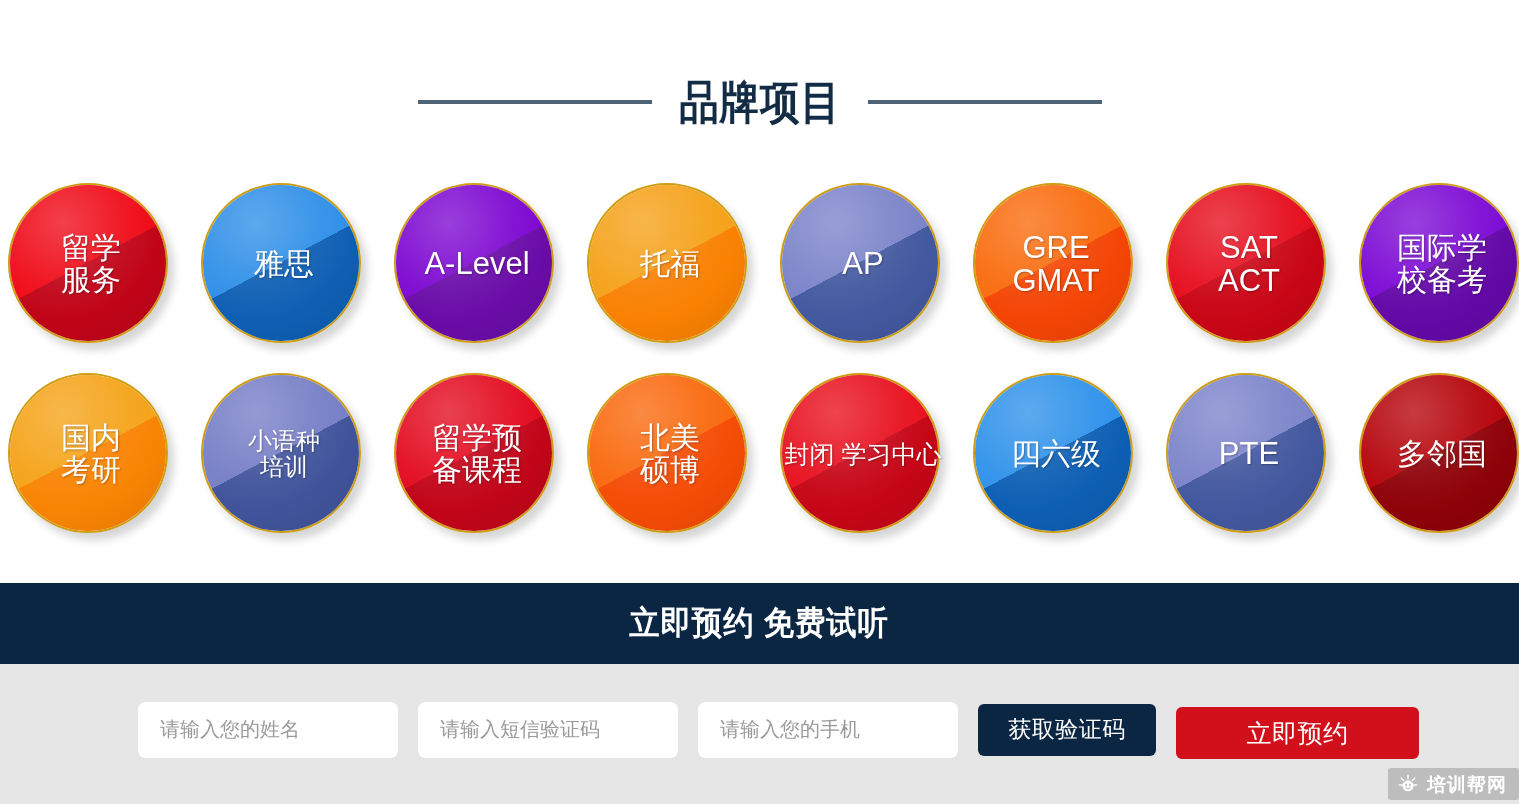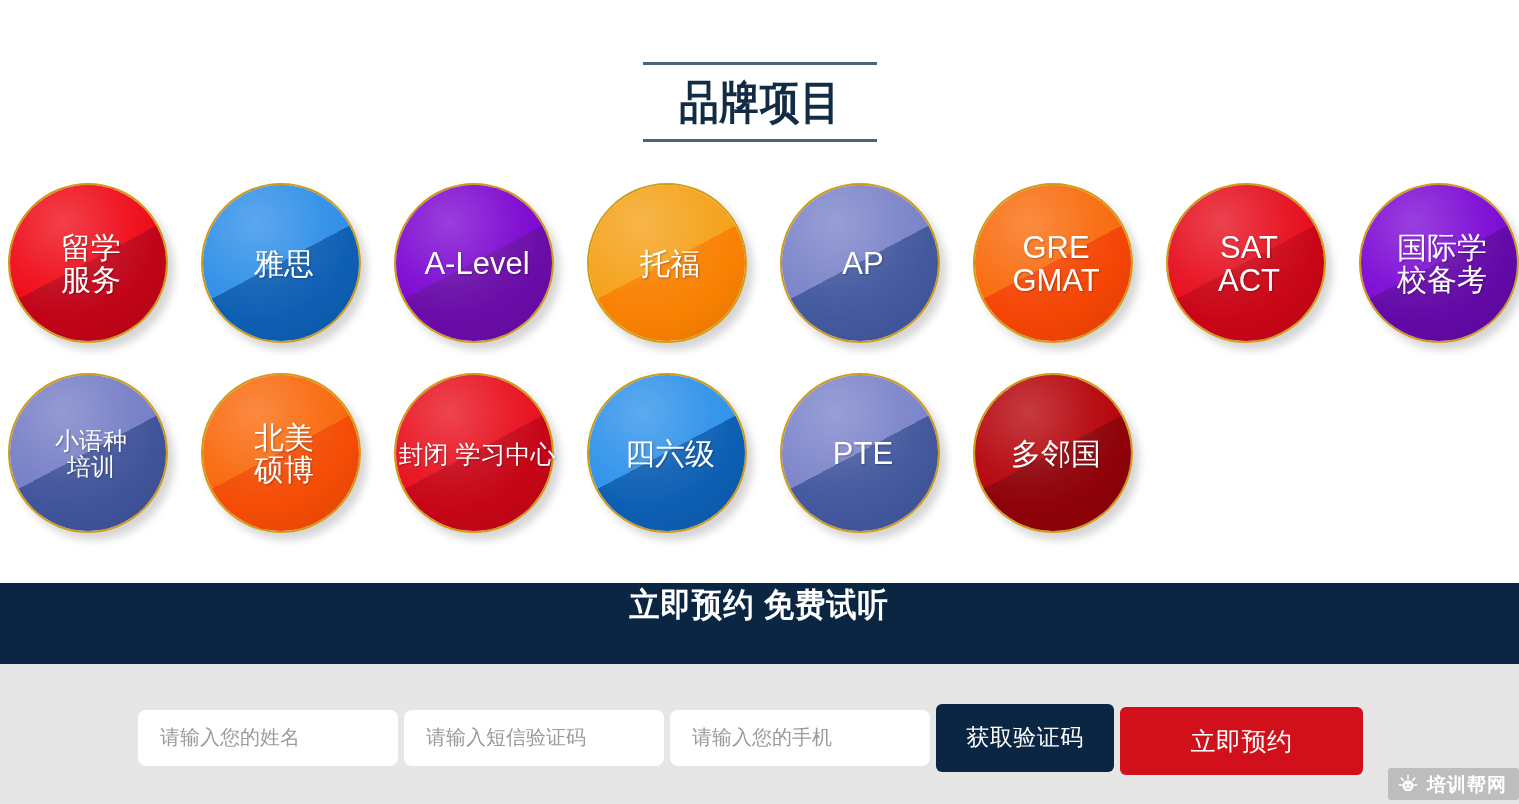--- a/index.html
+++ b/index.html
@@ -23,21 +23,20 @@
   .heading-row {
     position: absolute;
     top: 62px;
     left: 0;
     width: 1519px;
     height: 80px;
     display: flex;
     align-items: center;
     justify-content: center;
     gap: 14px;
-    flex-direction: column;
   }
   .rule {
     width: 234px;
     height: 4px;
     background: #4f6377;
   }
   .heading-title {
     font-size: 46px;
     font-weight: bold;
     color: #132c45;
@@ -124,20 +123,21 @@
 
   
   .cta-banner {
     position: absolute;
     top: 583px;
     left: 0;
     width: 1519px;
     height: 81px;
     background: #0b2642;
     display: flex;
+    align-items: center;
     justify-content: center;
   }
   .cta-banner-text {
     color: #ffffff;
     font-size: 33px;
     font-weight: bold;
     letter-spacing: 1px;
     transform: scaleX(0.92);
   }
 
@@ -149,38 +149,38 @@
     width: 1519px;
     height: 140px;
     background: #e6e6e6;
   }
   .form-row {
     position: absolute;
     top: 36px;
     left: 138px;
     display: flex;
     align-items: center;
-    column-gap: 6px;
+    column-gap: 20px;
   }
   .field {
     width: 260px;
     height: 56px;
     background: #ffffff;
     border: none;
     border-radius: 8px;
     padding: 0 22px;
     font-size: 20px;
     color: #333333;
     font-family: "Liberation Sans", "DejaVu Sans", sans-serif;
     outline: none;
   }
   .field::placeholder { color: #9a9a9a; }
 
   .btn {
-    height: 68px;
+    height: 52px;
     border: none;
     border-radius: 6px;
     color: #ffffff;
     font-size: 23px;
     font-family: "Liberation Sans", "DejaVu Sans", sans-serif;
     cursor: pointer;
     letter-spacing: 0.5px;
   }
   .btn-code {
     width: 178px;
@@ -260,24 +260,34 @@
 ACT</span>
       </div>
       <div class="bubble" style="--c-light:#7c0ad4;--c-dark:#6309a7;">
         <span class="face"></span>
         <span class="bubble-label">国际学
 校备考</span>
       </div>
     </div>
 
     <div class="grid-row">
+      <div class="bubble" style="--c-light:#f5a318;--c-dark:#f98403;">
+        <span class="face"></span>
+        <span class="bubble-label">国内
+考研</span>
+      </div>
       <div class="bubble" style="--c-light:#767ec6;--c-dark:#41549b;">
         <span class="face"></span>
         <span class="bubble-label xwide">小语种
 培训</span>
+      </div>
+      <div class="bubble" style="--c-light:#e30b20;--c-dark:#c20519;">
+        <span class="face"></span>
+        <span class="bubble-label">留学预
+备课程</span>
       </div>
       <div class="bubble" style="--c-light:#f9690d;--c-dark:#f44c05;">
         <span class="face"></span>
         <span class="bubble-label">北美
 硕博</span>
       </div>
       <div class="bubble" style="--c-light:#e8101e;--c-dark:#c60617;">
         <span class="face"></span>
         <span class="bubble-label wide">封闭
 学习中心</span>

